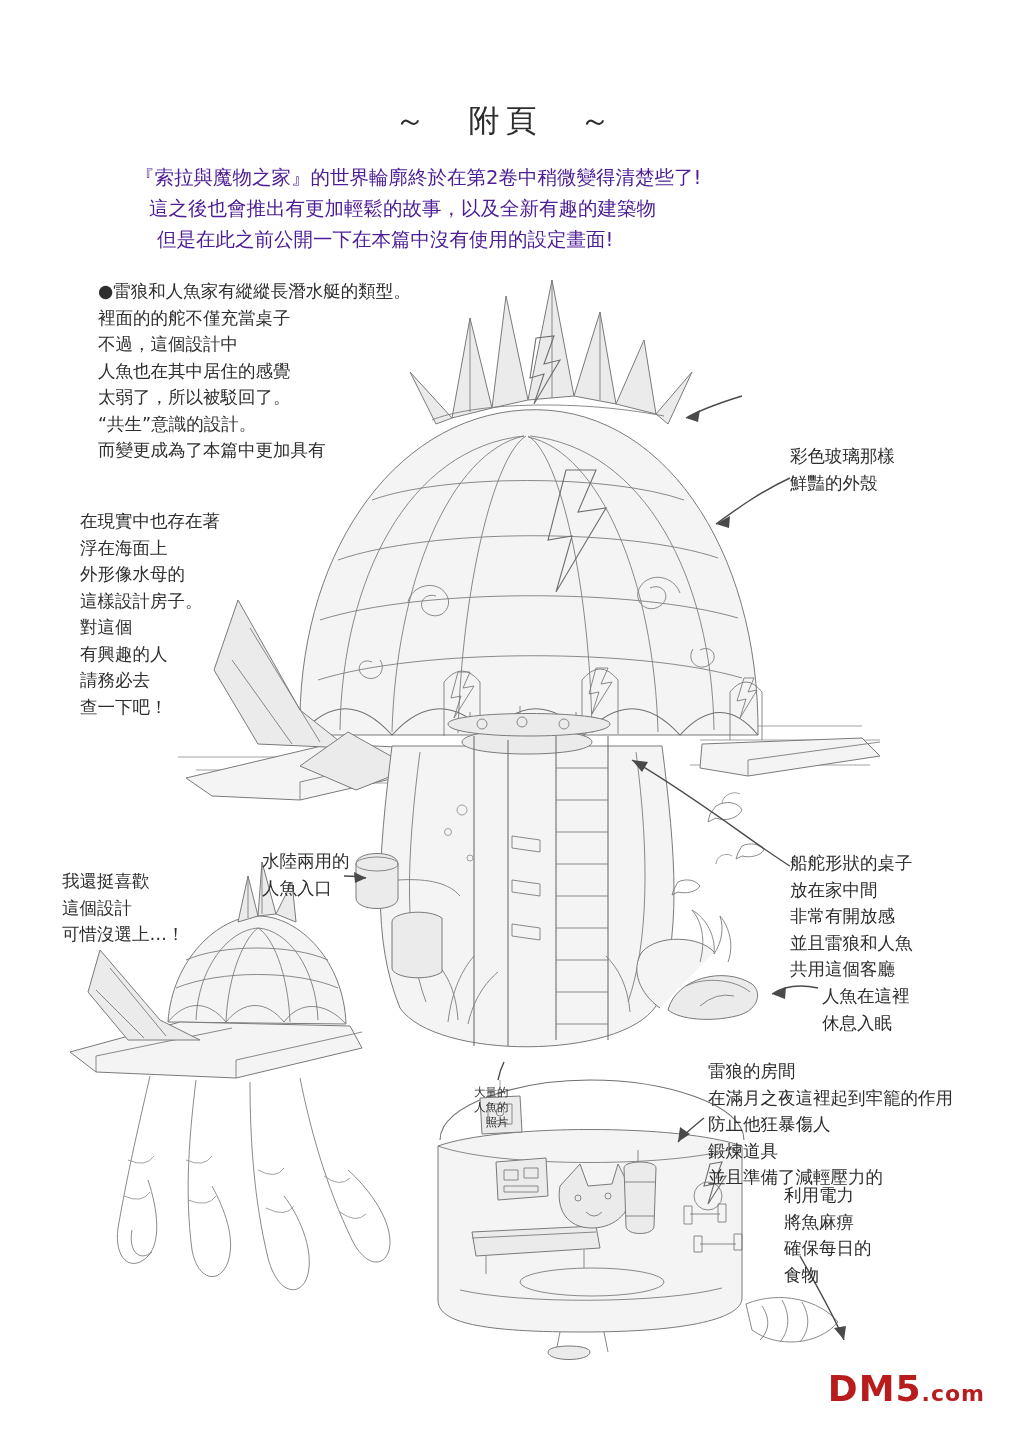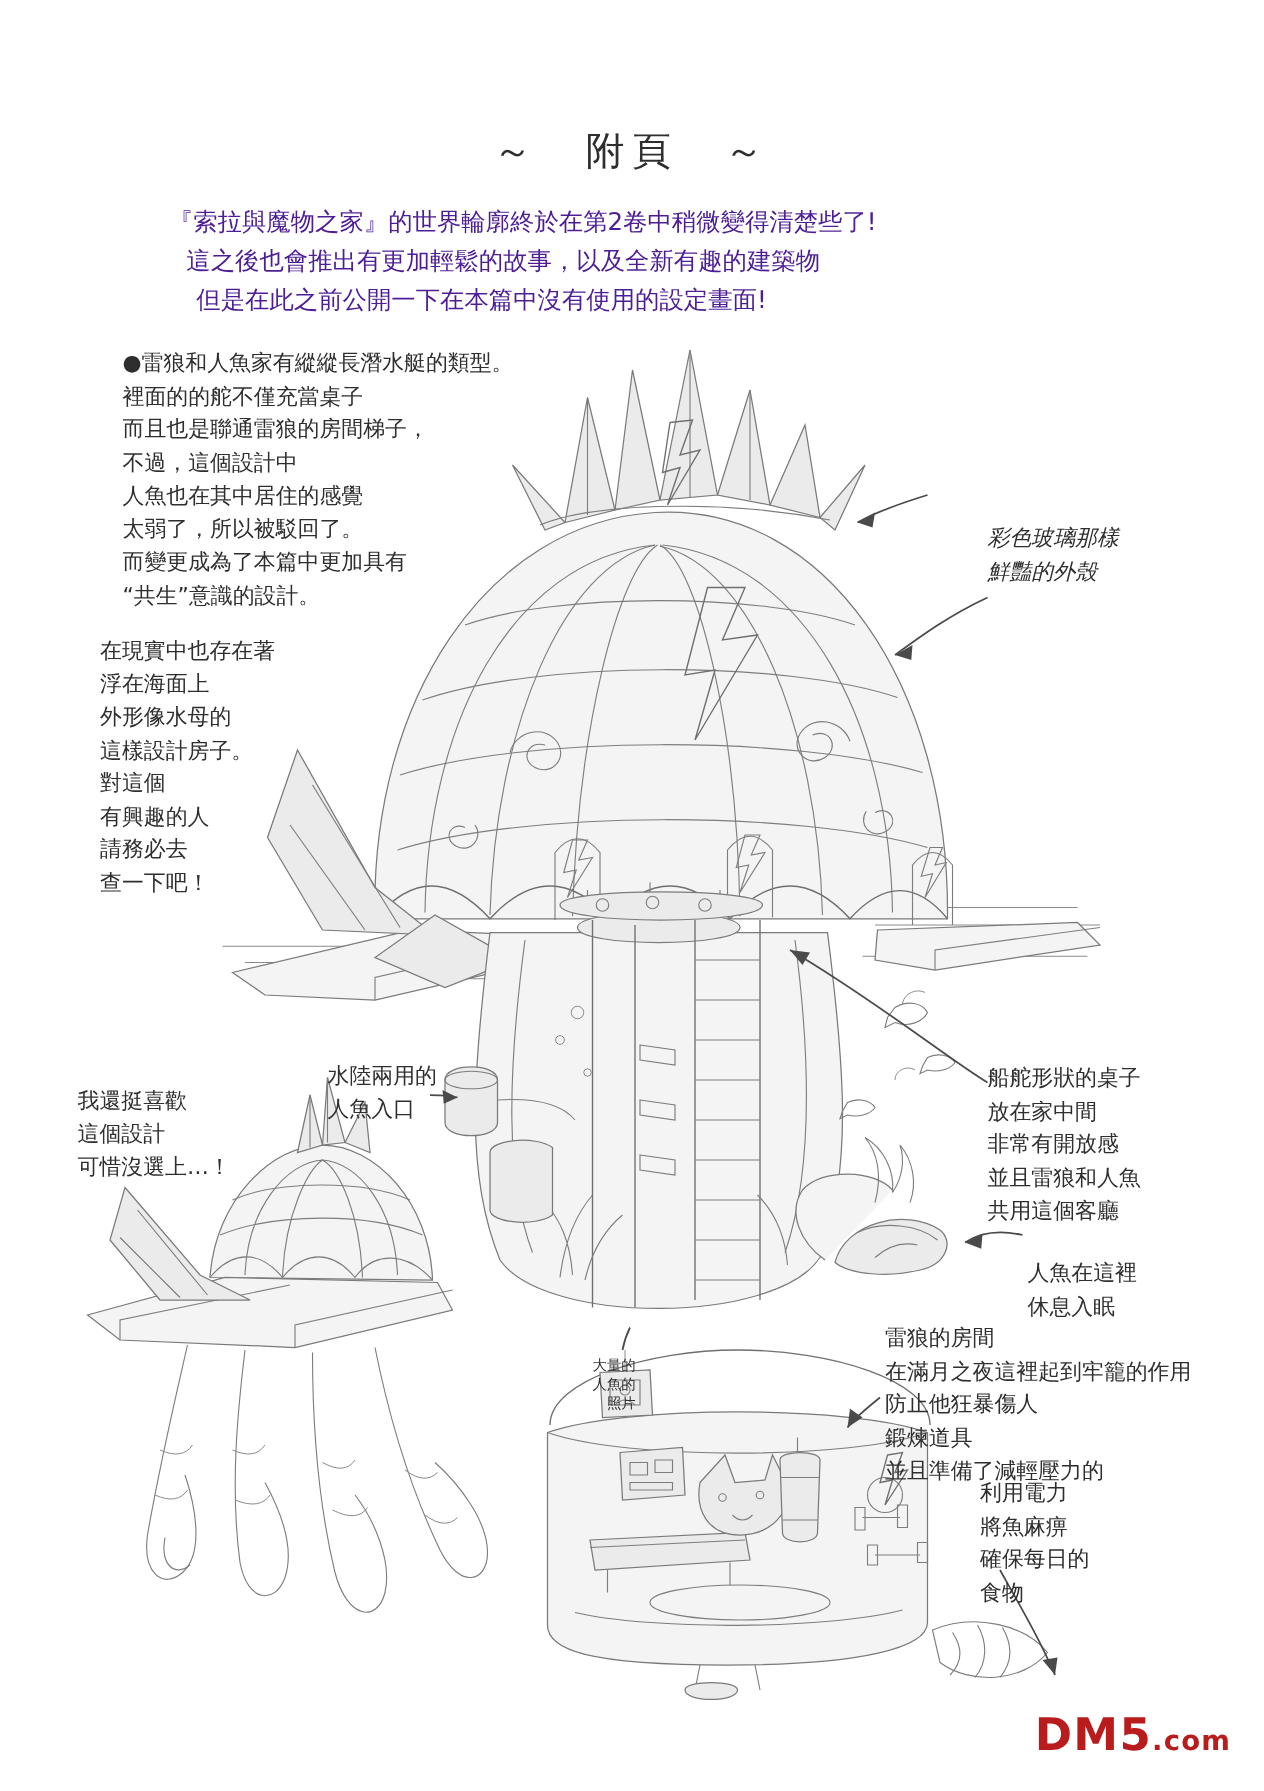--- a/index.html
+++ b/index.html
@@ -37,23 +37,23 @@
     color:#2e2e2e;
   }
   .note div { white-space:nowrap; }
 
   .n-topleft { left:98px; top:278px; }
 
   .n-left2 { left:80px; top:508px; }
   .n-left3 { left:62px; top:868px; }
 
   .n-right1 { left:742px; top:332px; }
-  .n-right2 { left:790px; top:418px;font-style:italic; }
+  .n-right2 { left:790px; top:443px; }
   .n-right3 { left:790px; top:850px; }
-  .n-right4 { left:822px; top:983px;margin-top:23px; }
+  .n-right4 { left:822px; top:983px; }
   .n-right5 { left:708px; top:1058px; }
   .n-right6 { left:784px; top:1182px; }
 
   .n-mermaid-entry { left:262px; top:848px; }
   .n-photo { left:474px; top:1085px; font-size:11.5px; line-height:15px;text-align:right; }
 
   
   svg.art { position:absolute; left:0; top:0; width:1011px; height:1433px; }
   .ln { fill:none; stroke:#6f6f6f; stroke-width:1.1; }
   .ln2 { fill:none; stroke:#7d7d7d; stroke-width:0.9; }
@@ -324,26 +324,25 @@
 
   <div class="intro">
     <div class="l1">『索拉與魔物之家』的世界輪廓終於在第2卷中稍微變得清楚些了!</div>
     <div class="l2">這之後也會推出有更加輕鬆的故事，以及全新有趣的建築物</div>
     <div class="l3">但是在此之前公開一下在本篇中沒有使用的設定畫面!</div>
   </div>
 
   <div class="note n-topleft">
     <div>●雷狼和人魚家有縱縱長潛水艇的類型。</div>
     <div>裡面的的舵不僅充當桌子</div>
-    <div>而且也是聯通雷狼的房間梯子，</div>
     <div>不過，這個設計中</div>
     <div>人魚也在其中居住的感覺</div>
     <div>太弱了，所以被駁回了。</div>
+    <div>“共生”意識的設計。</div>
     <div>而變更成為了本篇中更加具有</div>
-    <div>“共生”意識的設計。</div>
   </div>
 
   <div class="note n-left2">
     <div>在現實中也存在著</div>
     <div>浮在海面上</div>
     <div>外形像水母的</div>
     <div>這樣設計房子。</div>
     <div>對這個</div>
     <div>有興趣的人</div>
     <div>請務必去</div>

